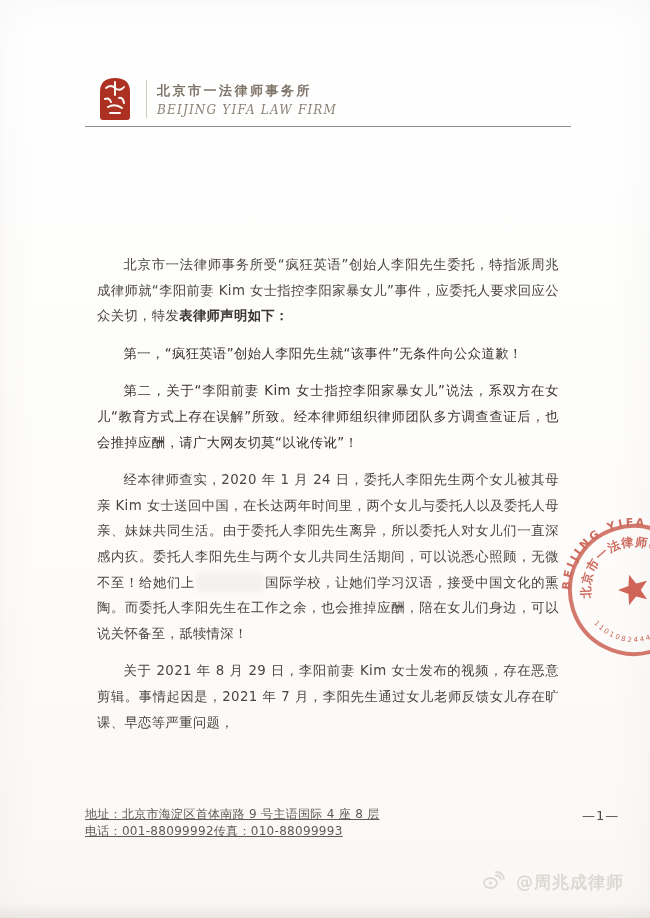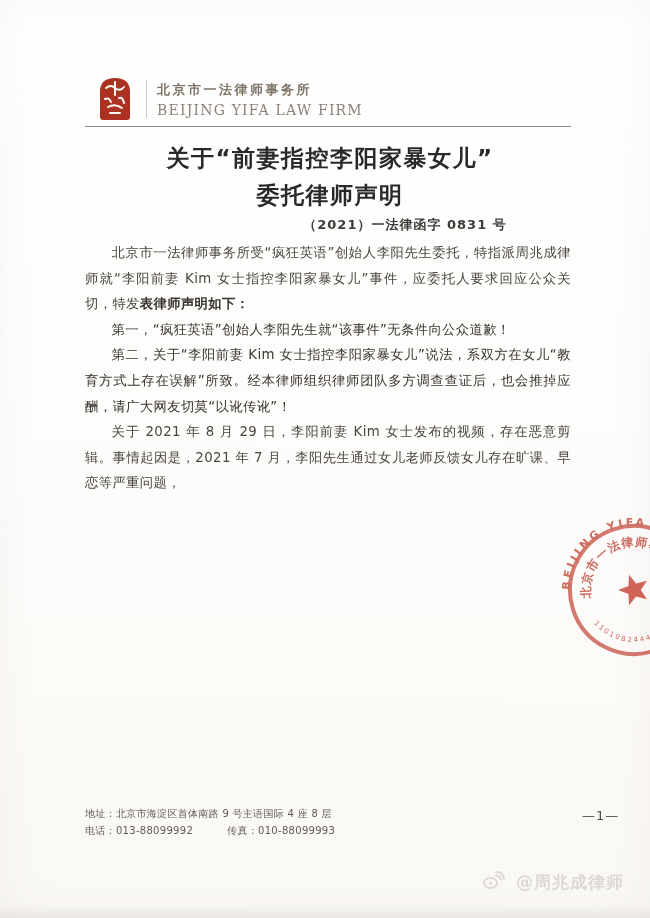--- a/index.html
+++ b/index.html
@@ -22,22 +22,22 @@
     position:absolute;left:96px;top:74px;height:50px;
     display:flex;align-items:center;
   }
   .logo-wrap{width:38px;height:48px;display:inline-block;}
   .vline{width:1px;height:38px;background:#cfc9c1;margin:0 10px 0 12px;}
   .firm-cn{
     font-family:"DejaVu Serif", serif;font-size:13px;font-weight:700;
     color:#7e7468;letter-spacing:2.5px;
   }
   .firm-en{
-    font-family:"DejaVu Serif", serif;font-size:14px;
-    color:#8c8277;letter-spacing:1.2px;margin-top:3px;
+    font-family:"DejaVu Serif", serif;font-size:12px;
+    color:#8c8277;letter-spacing:1.2px;margin-top:3px;font-style:italic;
   }
   .head-rule{
     position:absolute;left:85px;top:126px;width:486px;height:0;
     border:none;border-top:1.5px solid #8f8d8a;margin:0;
   }
   
   .doc-title{
     position:absolute;left:60px;top:140px;width:540px;margin:0;
     text-align:center;font-size:23px;font-weight:700;color:#2b2927;
     letter-spacing:1.5px;line-height:37px;
@@ -47,39 +47,39 @@
     text-align:center;padding-left:150px;box-sizing:border-box;
     font-size:13px;font-weight:600;color:#3d3b38;letter-spacing:1px;
   }
   
   .body-text{
     position:absolute;left:85px;top:240px;width:486px;height:564px;
     overflow:hidden;
     font-size:13.3px;line-height:25.6px;color:#49453f;
     text-align:justify;letter-spacing:0.4px;
   }
-  .body-text p{margin:0;text-indent:2em;}
+  .body-text p{margin:12px;text-indent:2em;}
   .body-text p.bold{font-weight:400;color:#393530;}
   .body-text b{font-weight:700;color:#393530;}
   .blur-box{
     display:inline-block;width:60px;height:13px;border-radius:2px;
     background:#f4f2ee;box-shadow:0 0 5px 4px #f4f2ee;
     vertical-align:-2px;margin:0 5px;
   }
   
   .red-seal{
     position:absolute;left:556px;top:512px;width:160px;height:150px;
     opacity:0.82;mix-blend-mode:multiply;pointer-events:none;
   }
   
   .doc-footer{
     position:absolute;left:85px;top:806px;width:420px;
-    font-size:10px;color:#5f5b55;line-height:16.5px;letter-spacing:0.3px;
+    font-size:12px;color:#5f5b55;line-height:16.5px;letter-spacing:0.3px;text-decoration:underline;
   }
-  .doc-footer .fax{margin-left:34px;}
+  .doc-footer .fax{}
   .page-number{
     position:absolute;left:582px;top:808px;
     font-size:13px;color:#4d4b48;letter-spacing:1px;
   }
   
   .watermark{
     position:absolute;right:26px;top:870px;
     display:flex;align-items:center;gap:10px;
     color:#dcd9d4;font-size:17px;font-weight:700;letter-spacing:1px;
     user-select:none;
@@ -108,29 +108,28 @@
     <span class="vline"></span>
     <div class="firm-names">
       <div class="firm-cn">北京市一法律师事务所</div>
       <div class="firm-en">BEIJING YIFA LAW FIRM</div>
     </div>
   </header>
 
   <hr class="head-rule">
 
   <h1 class="doc-title">
-    <span>关于“前妻指控李阳家暴女儿”</span><br>
-    <span>委托律师声明</span>
+    <br>
   </h1>
-  <div class="doc-number">（2021）一法律函字 0831 号</div>
 
   <main class="body-text">
     <p><span>北京市一法律师事务所受“疯狂英语”创始人李阳先生委托，特指派周兆成律师就“李阳前妻 Kim 女士指控李阳家暴女儿”事件，应委托人要求回应公众关切，特发</span><b>表律师声明如下：</b></p>
     <p class="bold">第一，“疯狂英语”创始人李阳先生就“该事件”无条件向公众道歉！</p>
     <p class="bold">第二，关于“李阳前妻 Kim 女士指控李阳家暴女儿”说法，系双方在女儿“教育方式上存在误解”所致。经本律师组织律师团队多方调查查证后，也会推掉应酬，请广大网友切莫“以讹传讹”！</p>
+    <p><span>经本律师查实，2020 年 1 月 24 日，委托人李阳先生两个女儿被其母亲 Kim 女士送回中国，在长达两年时间里，两个女儿与委托人以及委托人母亲、妹妹共同生活。由于委托人李阳先生离异，所以委托人对女儿们一直深感内疚。委托人李阳先生与两个女儿共同生活期间，可以说悉心照顾，无微不至！给她们上</span><span class="blur-box"></span><span>国际学校，让她们学习汉语，接受中国文化的熏陶。而委托人李阳先生在工作之余，也会推掉应酬，陪在女儿们身边，可以说关怀备至，舐犊情深！</span></p>
     <p>关于 2021 年 8 月 29 日，李阳前妻 Kim 女士发布的视频，存在恶意剪辑。事情起因是，2021 年 7 月，李阳先生通过女儿老师反馈女儿存在旷课、早恋等严重问题，</p>
   </main>
 
   <svg class="red-seal" viewBox="0 0 160 150">
     <defs>
       <path id="arcTop" d="M 14,78 A 64,64 0 0 1 142,78" fill="none"></path>
       <path id="arcMid" d="M 34,78 A 44,44 0 0 1 122,78" fill="none"></path>
       <path id="arcBot" d="M 26,78 A 52,52 0 0 0 130,78" fill="none"></path>
     </defs>
     <g transform="rotate(-18 78 78)" fill="#c64a3c">
@@ -144,21 +143,21 @@
       <text font-size="7" letter-spacing="2">
         <textPath href="#arcBot" startOffset="12%">1101082444315</textPath>
       </text>
       <polygon points="78,62 82,72.5 93.2,73.1 84.5,80.1 87.4,90.9 78,84.8 68.6,90.9 71.5,80.1 62.8,73.1 74,72.5" fill="#cb4437"></polygon>
     </g>
   </svg>
 
   <footer class="doc-footer">
     <div>地址：北京市海淀区首体南路 9 号主语国际 4 座 8 层</div>
     <div>
-      <span>电话：013-88099992</span><span class="fax">传真：010-88099993</span>
+      <span>电话：001-88099992</span><span class="fax">传真：010-88099993</span>
     </div>
   </footer>
   <div class="page-number">—1—</div>
 
   <div class="watermark">
     <span>
       <svg width="24" height="20" viewBox="0 0 24 20" fill="none" stroke="#dcd9d4" stroke-width="1.8">
         <ellipse cx="8.5" cy="13" rx="6.5" ry="5"></ellipse>
         <circle cx="8.5" cy="13" r="1.6" fill="#dcd9d4" stroke="none"></circle>
         <path d="M14,2 Q21,2 22,9" stroke-linecap="round"></path>

